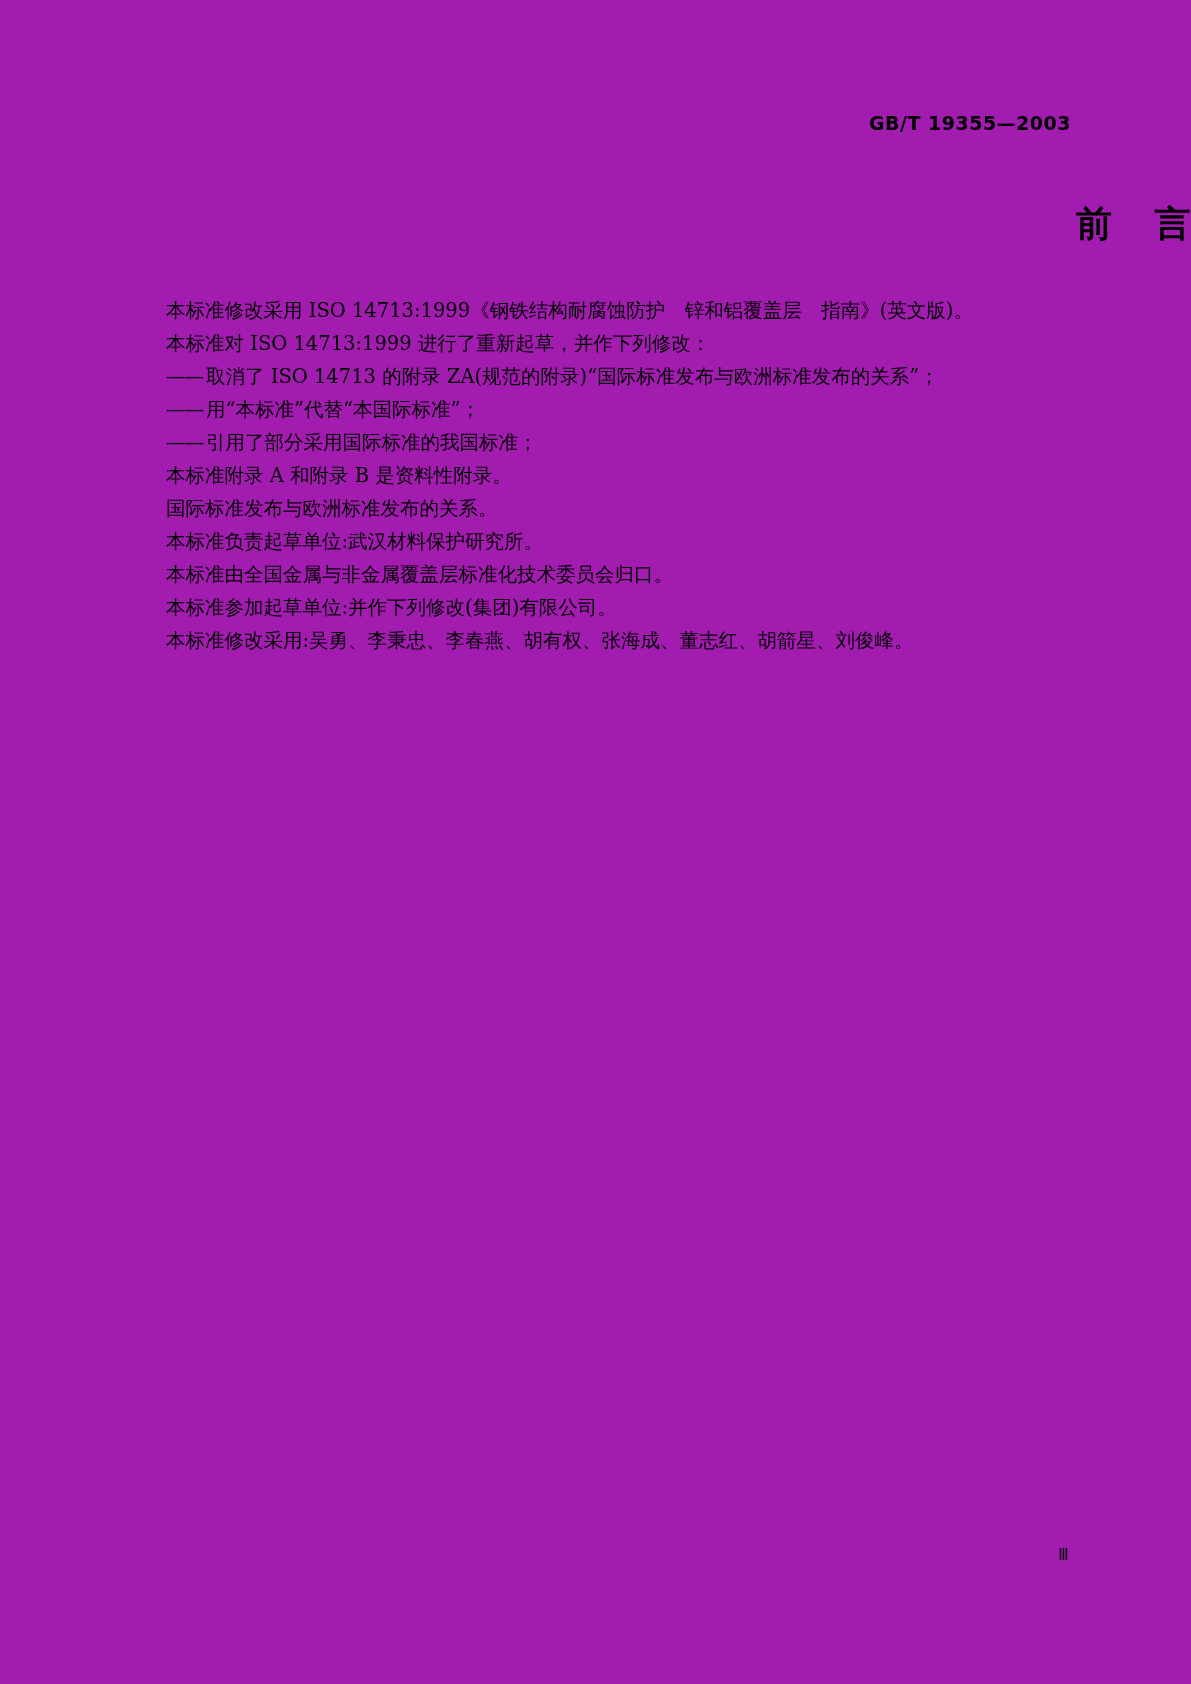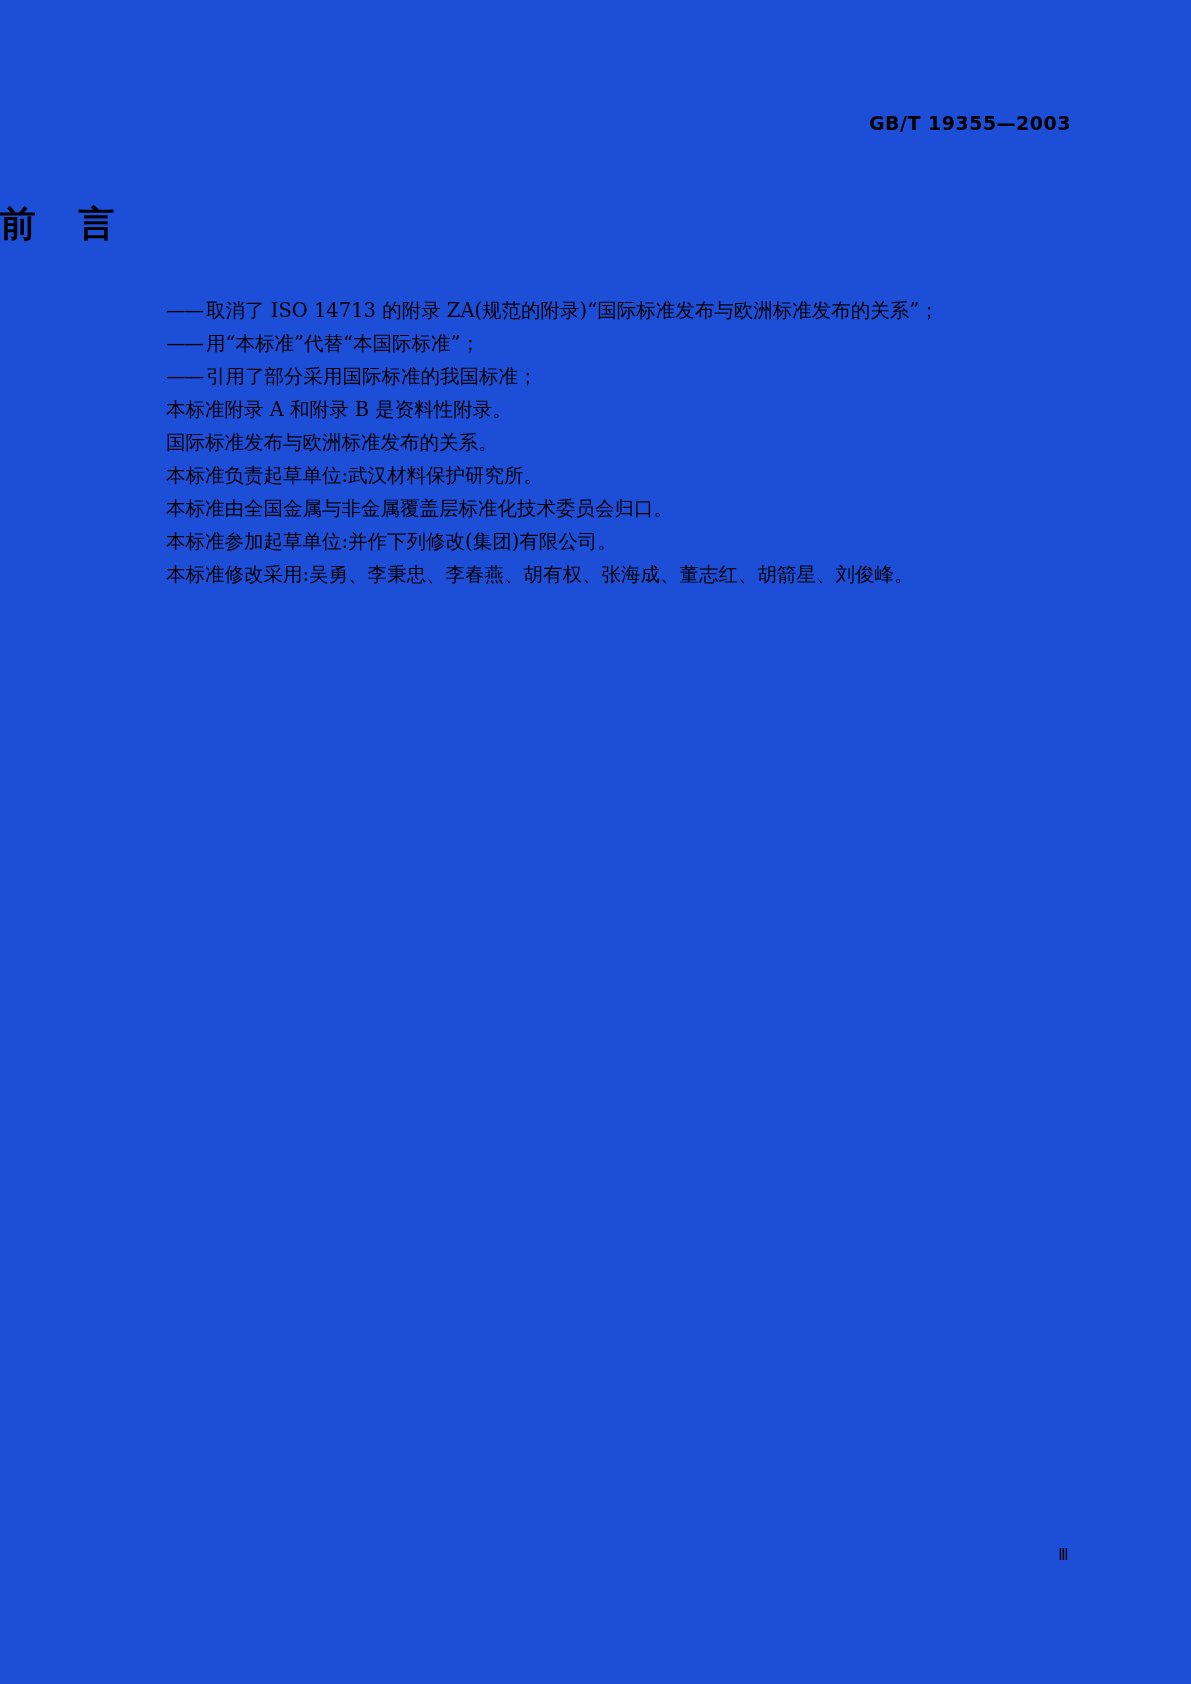--- a/index.html
+++ b/index.html
@@ -5,21 +5,21 @@
   html, body {
     margin: 0;
     padding: 0;
     background: #ffffff;
   }
   .page {
     position: relative;
     width: 1191px;
     height: 1684px;
     margin: 0 auto;
-    background: #1d4ed8;
+    background: #a21caf;
     font-family: "DejaVu Serif", "Liberation Serif", serif;
     color: #000000;
     overflow: hidden;
   }
 
   
   .header-std-number {
     position: absolute;
     top: 112px;
     right: 120px;
@@ -30,21 +30,21 @@
     color: #000;
     white-space: nowrap;
   }
 
   
   .doc-title {
     position: absolute;
     top: 200px;
     left: 0;
     width: 1191px;
-    text-align: left;
+    text-align: right;
     font-size: 36px;
     font-weight: bold;
     letter-spacing: 0.5px;
     font-family: "DejaVu Serif", "Liberation Serif", serif;
   }
   .doc-title .spacer {
     display: inline-block;
     width: 42px;
   }
 
@@ -101,20 +101,22 @@
 <div class="page">
 
   <div class="header-std-number">GB/T 19355—2003</div>
 
   <div class="doc-title">
     <span>前</span><span class="spacer"></span><span>言</span>
   </div>
 
   <div class="body-block">
 
+    <p class="para">本标准修改采用 ISO 14713:1999《钢铁结构耐腐蚀防护　锌和铝覆盖层　指南》(英文版)。</p>
+    <p class="para">本标准对 ISO 14713:1999 进行了重新起草，并作下列修改：</p>
 
 
     <div class="dash-item">
       <span class="dash">——</span><span class="dash-text">取消了 ISO 14713 的附录 ZA(规范的附录)“国际标准发布与欧洲标准发布的关系”；</span>
     </div>
 
     <div class="dash-item">
       <span class="dash">——</span><span class="dash-text">用“本标准”代替“本国际标准”；</span>
     </div>
 

